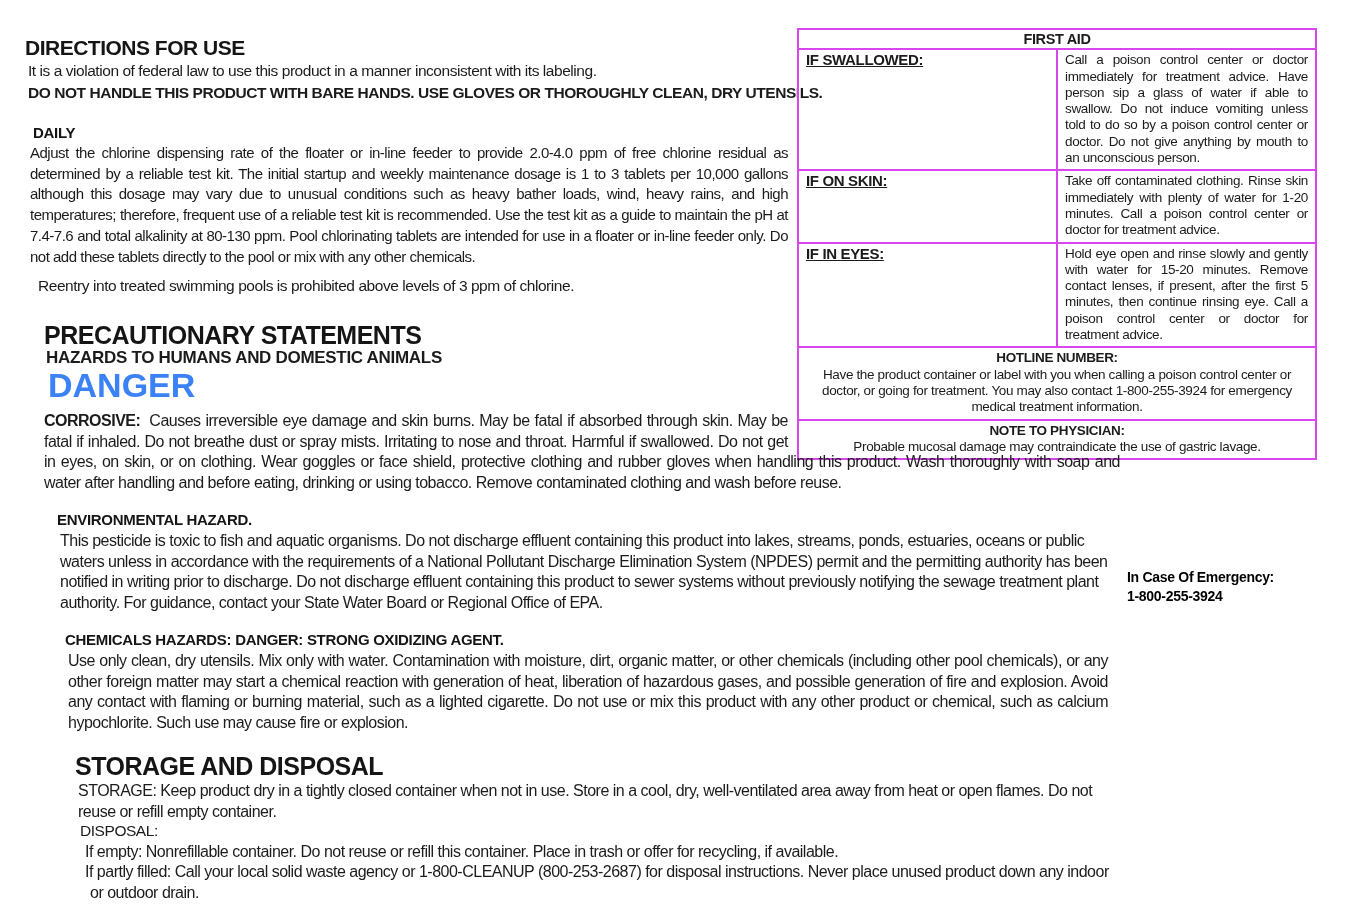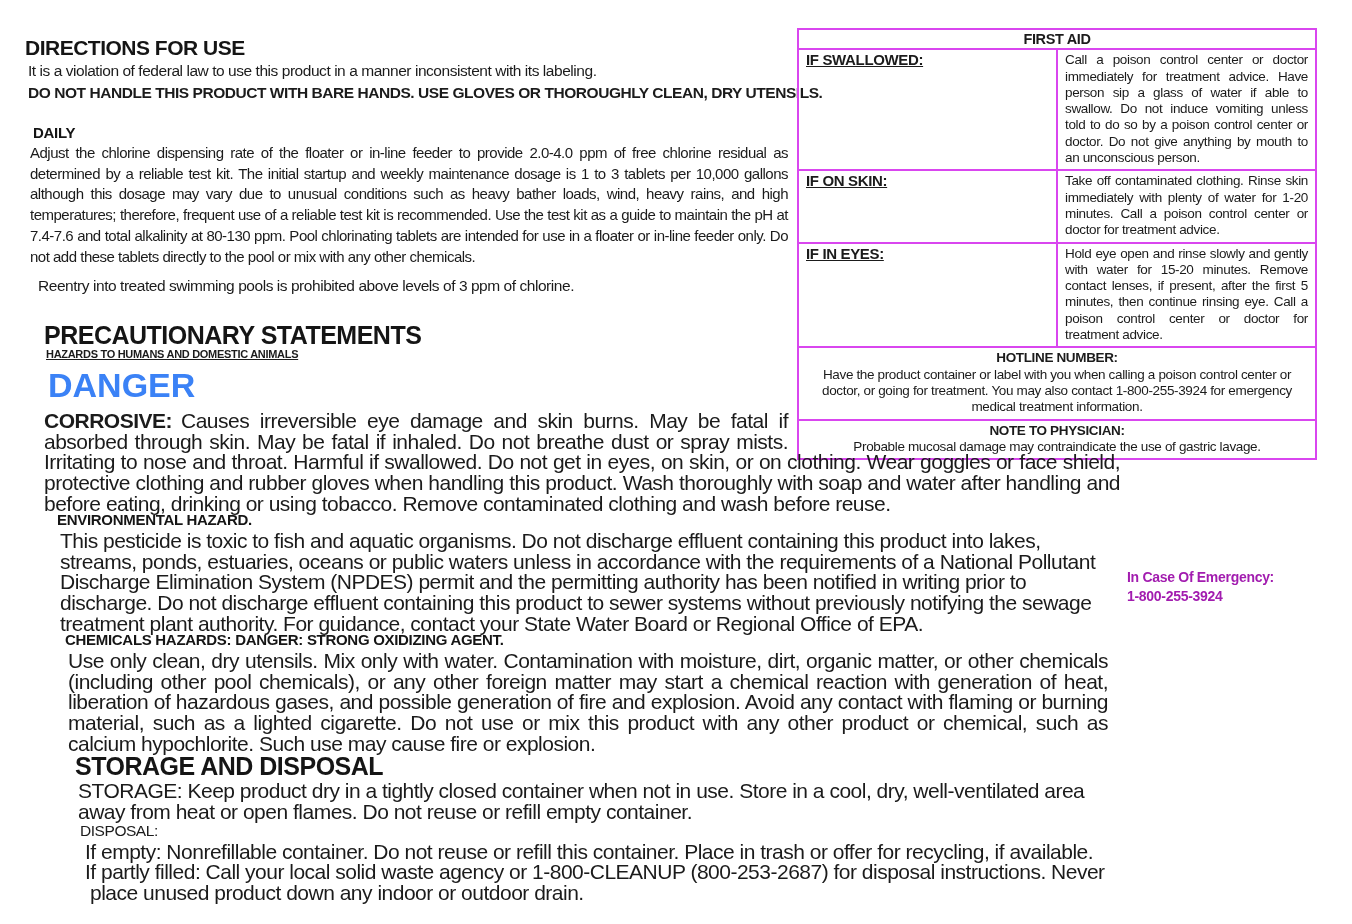--- a/index.html
+++ b/index.html
@@ -14,21 +14,21 @@
     margin:0 auto;
   }
   .abs{position:absolute;}
   .b{font-weight:bold;}
   
   .h1{font-size:21px;font-weight:bold;letter-spacing:-0.5px;color:#151515;}
   .h2{font-size:25px;font-weight:bold;letter-spacing:-0.5px;color:#151515;}
   .h3{font-size:15px;font-weight:bold;letter-spacing:-0.3px;color:#151515;}
   .body-line{font-size:15.5px;letter-spacing:-0.45px;white-space:nowrap;}
   .para{
-    font-size:21px;line-height:20.7px;letter-spacing:-0.5px;
+    font-size:16px;line-height:20.7px;letter-spacing:-0.5px;
     text-align:justify;
   }
   .para.ragged{text-align:left;}
   .danger{
     font-size:34px;font-weight:bold;letter-spacing:0px;color:#3b82f6;
   }
   .notch{float:right;width:332px;height:21px;}
   .lbl-inline{font-weight:bold;margin-right:9px;}
   .hang{padding-left:5px;text-indent:-5px;}
   
@@ -51,21 +51,21 @@
   .fa-label{
     width:103px;font-weight:bold;text-decoration:underline;
     font-size:15px;white-space:nowrap;
   }
   .fa-value{text-align:justify;}
   .fa-center{text-align:center;}
   .fa-center .fa-head{font-weight:bold;font-size:13.5px;}
   
   .emergency{
     font-size:14px;font-weight:bold;line-height:19px;letter-spacing:-0.3px;
-    color:#a21caf;
+    color:#000000;
   }
 </style>
 </head>
 <body>
 
 <div class="page">
 
   <div class="abs h1" style="left:25px;top:36px;">DIRECTIONS FOR USE</div>
 
   <div class="abs body-line" style="left:28px;top:62px;">It is a violation of federal law to use this product in a manner inconsistent with its labeling.</div>
@@ -105,21 +105,21 @@
       <td class="fa-center" colspan="2">
         <div class="fa-head">NOTE TO PHYSICIAN:</div>
         <div>Probable mucosal damage may contraindicate the use of gastric lavage.</div>
       </td>
     </tr>
   </tbody>
     </table>
 
   <div class="abs h2" style="left:44px;top:321px;">PRECAUTIONARY STATEMENTS</div>
 
-  <div class="abs b" style="left:46px;top:348px;font-size:11px;letter-spacing:-0.3px;text-decoration:underline;">HAZARDS TO HUMANS AND DOMESTIC ANIMALS</div>
+  <div class="abs b" style="left:46px;top:348px;font-size:17px;letter-spacing:-0.3px;">HAZARDS TO HUMANS AND DOMESTIC ANIMALS</div>
 
   <div class="abs danger" style="left:48px;top:366px;">DANGER</div>
 
   <div class="abs para" style="left:44px;top:411px;width:1076px;">
     <span class="notch"></span><b class="lbl-inline">CORROSIVE:</b><span>Causes irreversible eye damage and skin burns. May be fatal if absorbed through skin. May be fatal if inhaled. Do not breathe dust or spray mists. Irritating to nose and throat. Harmful if swallowed. Do not get in eyes, on skin, or on clothing. Wear goggles or face shield, protective clothing and rubber gloves when handling this product. Wash thoroughly with soap and water after handling and before eating, drinking or using tobacco. Remove contaminated clothing and wash before reuse.</span>
   </div>
 
   <div class="abs h3" style="left:57px;top:511px;">ENVIRONMENTAL HAZARD.</div>
 
   <div class="abs para ragged" style="left:60px;top:531px;width:1052px;">This pesticide is toxic to fish and aquatic organisms. Do not discharge effluent containing this product into lakes, streams, ponds, estuaries, oceans or public waters unless in accordance with the requirements of a National Pollutant Discharge Elimination System (NPDES) permit and the permitting authority has been notified in writing prior to discharge. Do not discharge effluent containing this product to sewer systems without previously notifying the sewage treatment plant authority. For guidance, contact your State Water Board or Regional Office of EPA.</div>

